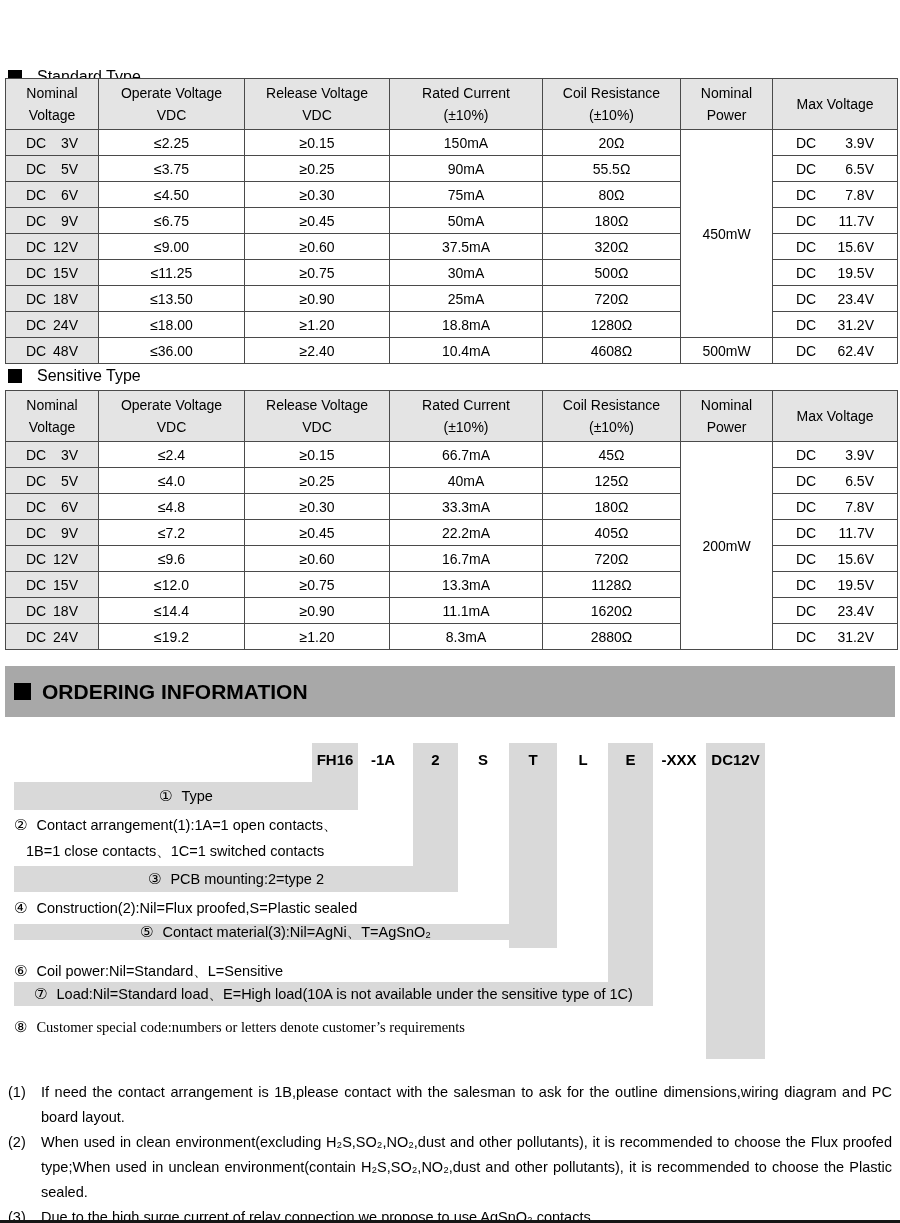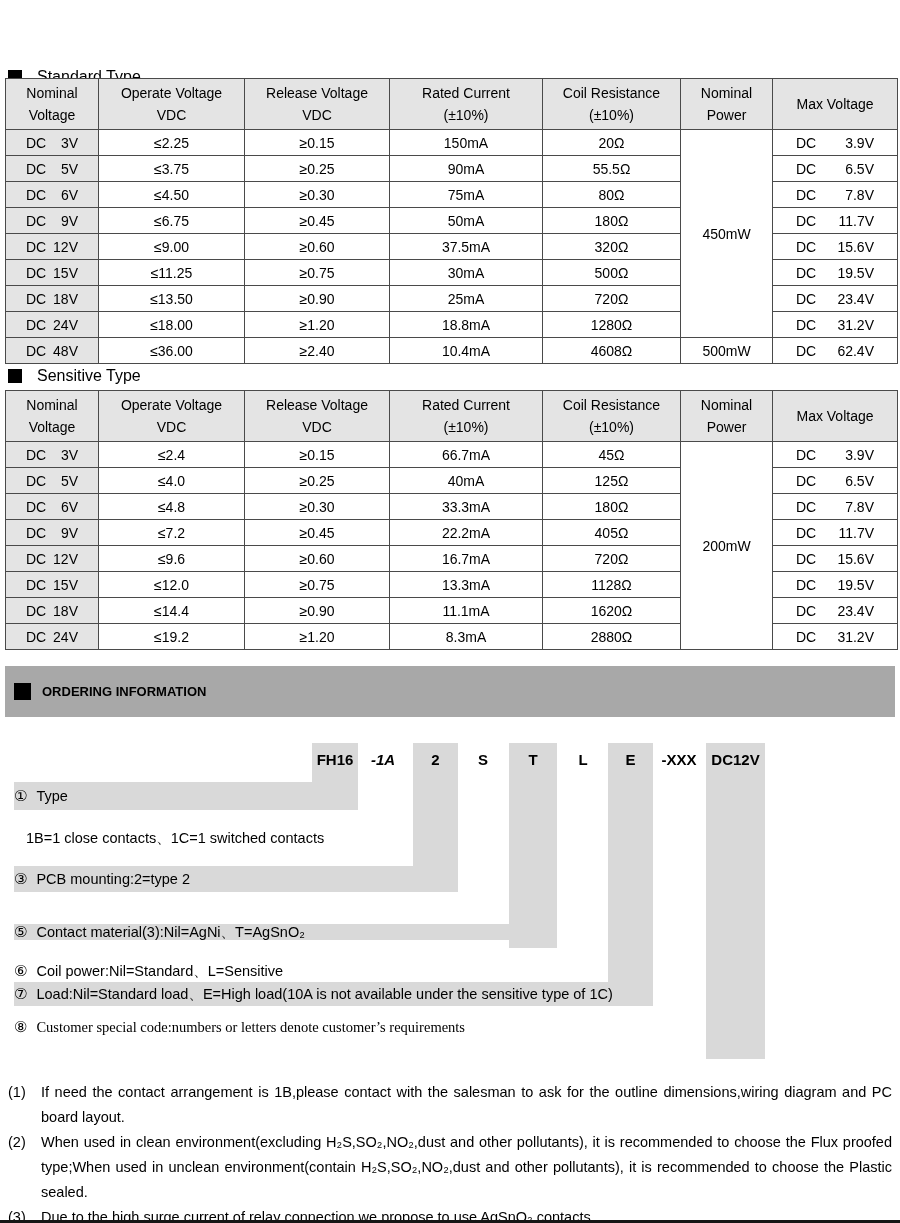--- a/index.html
+++ b/index.html
@@ -34,29 +34,29 @@
   table.coil tbody td{height:25px;}
   td.shaded{background:var(--shade);}
   .sp{display:flex;justify-content:space-between;margin:0 auto;}
   .sp-nv{width:52px;}
   .sp-mx{width:78px;}
 
   
   .order-bar{position:absolute;left:5px;top:666px;width:890px;height:51px;background:var(--bar);
              display:flex;align-items:center;}
   .order-bar .sq-lg{margin-left:9px;margin-right:11px;}
-  .order-bar .title-text{font-size:13px;}
+  .order-bar .title-text{font-size:21px;}
 
   .ordering{position:absolute;left:0;top:743px;width:900px;height:318px;}
   .strip{position:absolute;top:0;background:var(--oshade);}
   .seg{position:absolute;top:4px;height:26px;line-height:26px;font-weight:bold;font-size:15px;
        text-align:center;}
   .ord-row{position:absolute;left:14px;font-size:14.5px;display:flex;flex-direction:column;
            justify-content:center;}
-  .ord-row.shaded{background:var(--oshade);}
+  .ord-row.shaded{background:var(--oshade);text-align:center;}
   .ord-row .ln{line-height:26px;white-space:nowrap;}
   .ord-row .ln .num{margin-right:9px;font-size:15px;}
   .ord-row .ln.cont{margin-left:12px;}
 
   
   .notes{position:absolute;left:8px;top:1080px;width:884px;font-size:14.5px;line-height:25px;}
   .note{position:relative;padding-left:33px;text-align:justify;}
   .note .nnum{position:absolute;left:0;top:0;}
 
   .bottom-rule{position:absolute;left:0;bottom:0;width:100%;height:3px;background:#151515;}
@@ -479,40 +479,44 @@
   </table>
 
   <div class="order-bar">
     <span class="sq-lg"></span>
     <span class="title-text">ORDERING INFORMATION</span>
   </div>
 
   <div class="ordering" id="ordering-diagram">
       <div class="strip" style="left: 312px; width: 46px; height: 67px;"></div>
       <div class="seg" style="left: 312px; width: 46px;">FH16</div>
-      <div class="seg" style="left: 363px; width: 40px; font-style: italic;">-1A</div>
+      <div class="seg" style="left: 363px; width: 40px;">-1A</div>
       <div class="strip" style="left: 413px; width: 45px; height: 149px;"></div>
       <div class="seg" style="left: 413px; width: 45px;">2</div>
       <div class="seg" style="left: 463px; width: 40px;">S</div>
       <div class="strip" style="left: 509px; width: 48px; height: 205px;"></div>
       <div class="seg" style="left: 509px; width: 48px;">T</div>
       <div class="seg" style="left: 563px; width: 40px;">L</div>
       <div class="strip" style="left: 608px; width: 45px; height: 263px;"></div>
       <div class="seg" style="left: 608px; width: 45px;">E</div>
       <div class="seg" style="left: 655px; width: 48px;">-XXX</div>
       <div class="strip" style="left: 706px; width: 59px; height: 316px;"></div>
       <div class="seg" style="left: 706px; width: 59px;">DC12V</div>
       <div class="ord-row shaded" style="top: 39px; height: 28px; width: 344px;">
         <div class="ln"><span class="num">①</span><span>Type</span></div>
       </div>
       <div class="ord-row" style="top: 67px; height: 56px;">
+        <div class="ln"><span class="num">②</span><span>Contact arrangement(1):1A=1 open contacts、</span></div>
         <div class="ln cont"><span>1B=1 close contacts、1C=1 switched contacts</span></div>
       </div>
       <div class="ord-row shaded" style="top: 123px; height: 26px; width: 444px;">
         <div class="ln"><span class="num">③</span><span>PCB mounting:2=type 2</span></div>
+      </div>
+      <div class="ord-row" style="top: 149px; height: 32px;">
+        <div class="ln"><span class="num">④</span><span>Construction(2):Nil=Flux proofed,S=Plastic sealed</span></div>
       </div>
       <div class="ord-row shaded" style="top: 181px; height: 16px; width: 543px;">
         <div class="ln"><span class="num">⑤</span><span>Contact material(3):Nil=AgNi、T=AgSnO₂</span></div>
       </div>
       <div class="ord-row" style="top: 205px; height: 45px;">
         <div class="ln"><span class="num">⑥</span><span>Coil power:Nil=Standard、L=Sensitive</span></div>
       </div>
       <div class="ord-row shaded" style="top: 239px; height: 24px; width: 639px;">
         <div class="ln"><span class="num">⑦</span><span>Load:Nil=Standard load、E=High load(10A is not available under the sensitive type of 1C)</span></div>
       </div>

